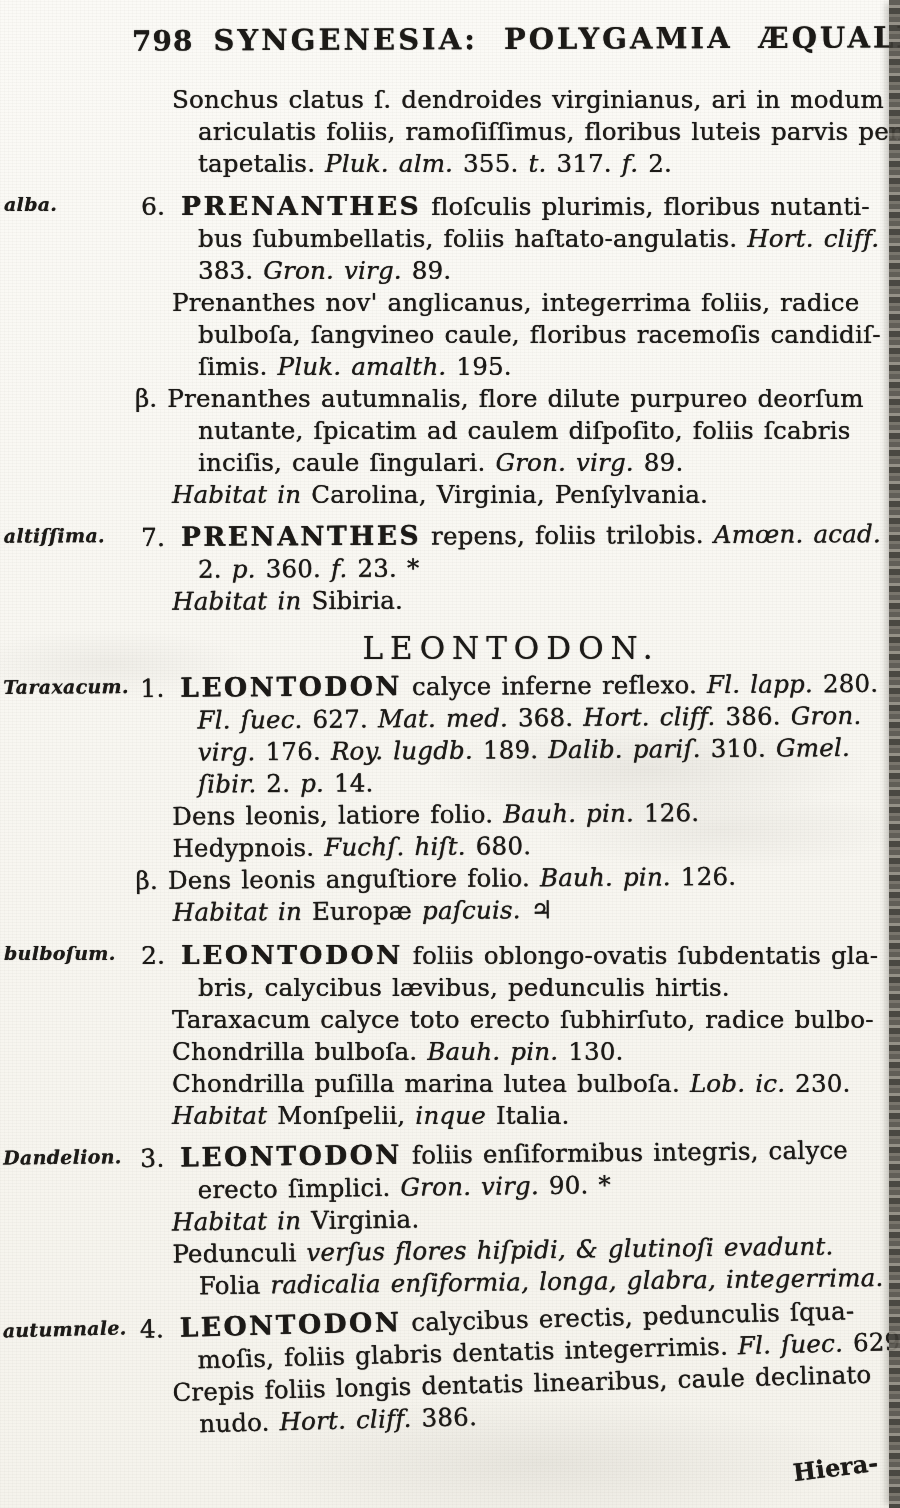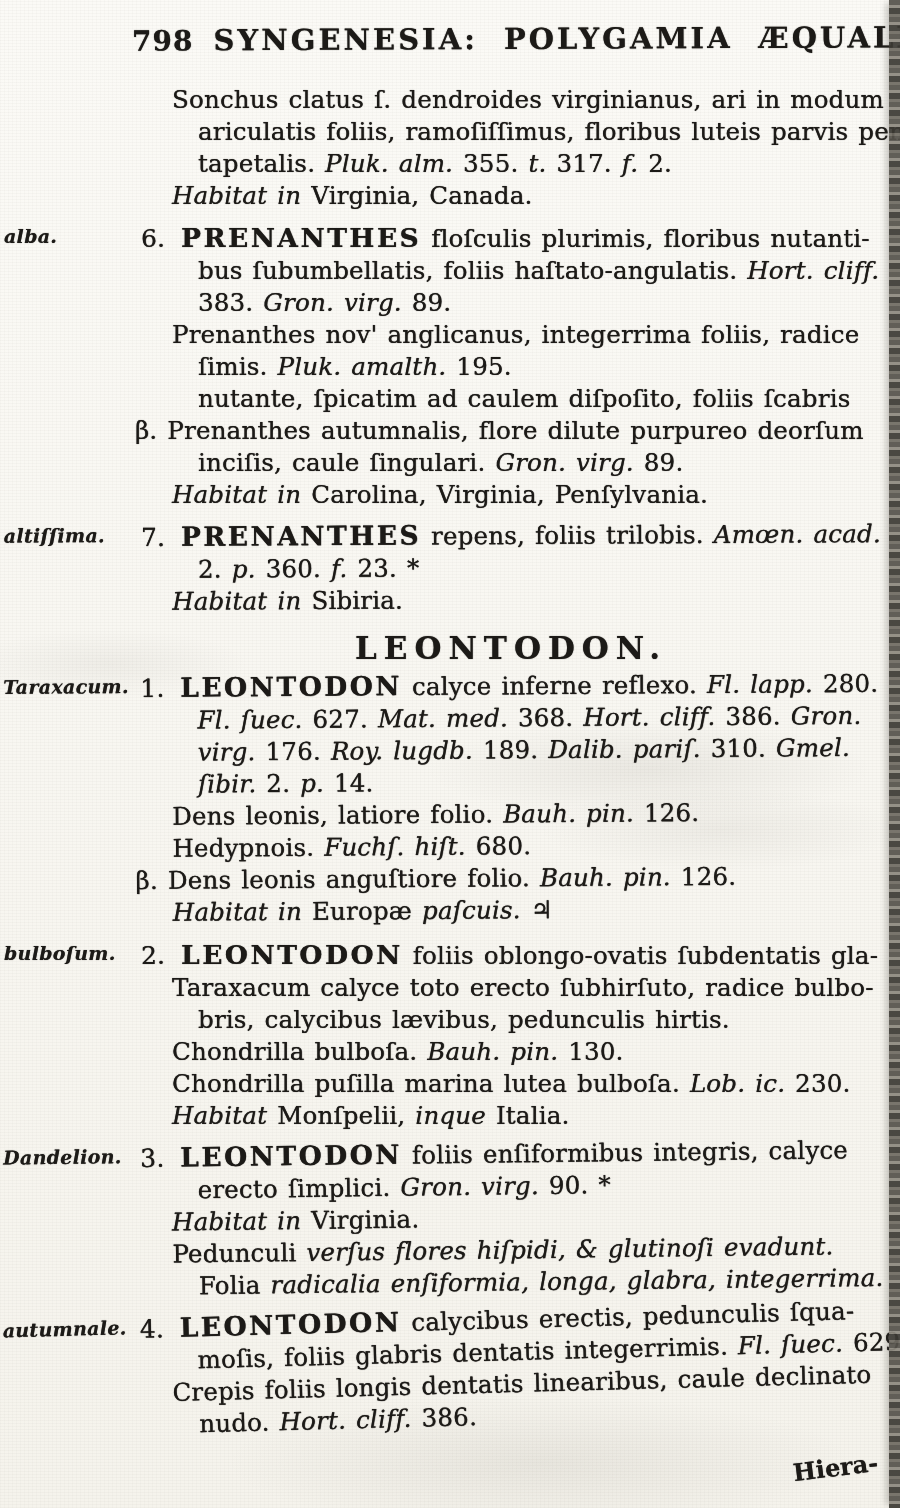--- a/index.html
+++ b/index.html
@@ -55,21 +55,21 @@
   .num{display:inline-block;min-width:40px;font-size:25px;}
   .entry{position:relative;margin:0 0 10px 0;}
   .margin-note{
     position:absolute;left:-131px;top:3px;
     font-style:italic;font-weight:bold;font-size:19px;letter-spacing:.3px;
     text-shadow:0 0 .8px rgba(28,26,23,.8);
     white-space:nowrap;
   }
   .genus-heading{
     margin:12px 0 6px 0;text-align:center;
-    font-size:31px;font-weight:bold;letter-spacing:7px;
+    font-size:31px;font-weight:normal;letter-spacing:7px;
     text-shadow:0 0 1px rgba(28,26,23,.8);
   }
   .catchword{
     position:absolute;right:22px;bottom:26px;
     font-size:24px;font-weight:bold;
     transform:rotate(-7deg);
     text-shadow:0 0 .8px rgba(28,26,23,.85);
   }
 </style>
 </head>
@@ -81,31 +81,31 @@
   <header class="running-head">
     <span class="pagenum">798</span>
     <span class="head-title">SYNGENESIA: POLYGAMIA ÆQUALIS.</span>
   </header>
 
   <main class="text-block" id="body-blocks">
       <section class="entry">
         <div class="line ind-s"><span>Sonchus clatus ſ. dendroides virginianus, ari in modum</span></div>
         <div class="line ind-c"><span>ariculatis foliis, ramoſiſſimus, floribus luteis parvis pen-</span></div>
         <div class="line ind-c"><span>tapetalis. </span><span class="it">Pluk. alm.</span><span> 355. </span><span class="it">t.</span><span> 317. </span><span class="it">f.</span><span> 2.</span></div>
-        <div class="line ind-s"><span class="it">Habitat in</span><span> Virginia, Canada.</span></div>
       </section>
       <section class="entry">
         <div class="margin-note">alba.</div>
         <div class="line ind-n"><span class="num">6.</span><span class="caps">PRENANTHES</span><span> floſculis plurimis, floribus nutanti-</span></div>
         <div class="line ind-c"><span>bus ſubumbellatis, foliis haſtato-angulatis. </span><span class="it">Hort. cliff.</span></div>
         <div class="line ind-c"><span>383. </span><span class="it">Gron. virg.</span><span> 89.</span></div>
         <div class="line ind-s"><span>Prenanthes nov' anglicanus, integerrima foliis, radice</span></div>
+        <div class="line ind-c"><span>bulboſa, ſangvineo caule, floribus racemoſis candidiſ-</span></div>
         <div class="line ind-c"><span>ſimis. </span><span class="it">Pluk. amalth.</span><span> 195.</span></div>
+        <div class="line ind-b"><span>β. Prenanthes autumnalis, flore dilute purpureo deorſum</span></div>
         <div class="line ind-c"><span>nutante, ſpicatim ad caulem diſpoſito, foliis ſcabris</span></div>
-        <div class="line ind-b"><span>β. Prenanthes autumnalis, flore dilute purpureo deorſum</span></div>
         <div class="line ind-c"><span>inciſis, caule ſingulari. </span><span class="it">Gron. virg.</span><span> 89.</span></div>
         <div class="line ind-s"><span class="it">Habitat in</span><span> Carolina, Virginia, Penſylvania.</span></div>
       </section>
       <section class="entry" style="transform: rotate(-0.3deg); transform-origin: left center;">
         <div class="margin-note">altiſſima.</div>
         <div class="line ind-n"><span class="num">7.</span><span class="caps">PRENANTHES</span><span> repens, foliis trilobis. </span><span class="it">Amœn. acad.</span></div>
         <div class="line ind-c"><span>2. </span><span class="it">p.</span><span> 360. </span><span class="it">f.</span><span> 23. *</span></div>
         <div class="line ind-s"><span class="it">Habitat in</span><span> Sibiria.</span></div>
       </section>
       <h2 class="genus-heading">LEONTODON.</h2>
@@ -116,22 +116,22 @@
         <div class="line ind-c"><span class="it">virg.</span><span> 176. </span><span class="it">Roy. lugdb.</span><span> 189. </span><span class="it">Dalib. pariſ.</span><span> 310. </span><span class="it">Gmel.</span></div>
         <div class="line ind-c"><span class="it">ſibir.</span><span> 2. </span><span class="it">p.</span><span> 14.</span></div>
         <div class="line ind-s"><span>Dens leonis, latiore folio. </span><span class="it">Bauh. pin.</span><span> 126.</span></div>
         <div class="line ind-s"><span>Hedypnois. </span><span class="it">Fuchſ. hiſt.</span><span> 680.</span></div>
         <div class="line ind-b"><span>β. Dens leonis anguſtiore folio. </span><span class="it">Bauh. pin.</span><span> 126.</span></div>
         <div class="line ind-s"><span class="it">Habitat in</span><span> Europæ </span><span class="it">paſcuis.</span><span> ♃</span></div>
       </section>
       <section class="entry">
         <div class="margin-note">bulboſum.</div>
         <div class="line ind-n"><span class="num">2.</span><span class="caps">LEONTODON</span><span> foliis oblongo-ovatis ſubdentatis gla-</span></div>
+        <div class="line ind-c"><span>bris, calycibus lævibus, pedunculis hirtis.</span></div>
         <div class="line ind-s"><span>Taraxacum calyce toto erecto ſubhirſuto, radice bulbo-</span></div>
-        <div class="line ind-c"><span>bris, calycibus lævibus, pedunculis hirtis.</span></div>
         <div class="line ind-s"><span>Chondrilla bulboſa. </span><span class="it">Bauh. pin.</span><span> 130.</span></div>
         <div class="line ind-s"><span>Chondrilla puſilla marina lutea bulboſa. </span><span class="it">Lob. ic.</span><span> 230.</span></div>
         <div class="line ind-s"><span class="it">Habitat</span><span> Monſpelii, </span><span class="it">inque</span><span> Italia.</span></div>
       </section>
       <section class="entry" style="transform: rotate(-0.7deg); transform-origin: left center;">
         <div class="margin-note">Dandelion.</div>
         <div class="line ind-n"><span class="num">3.</span><span class="caps">LEONTODON</span><span> foliis enſiformibus integris, calyce</span></div>
         <div class="line ind-c"><span>erecto ſimplici. </span><span class="it">Gron. virg.</span><span> 90. *</span></div>
         <div class="line ind-s"><span class="it">Habitat in</span><span> Virginia.</span></div>
         <div class="line ind-s"><span>Pedunculi </span><span class="it">verſus flores hiſpidi, &amp; glutinoſi evadunt.</span></div>

